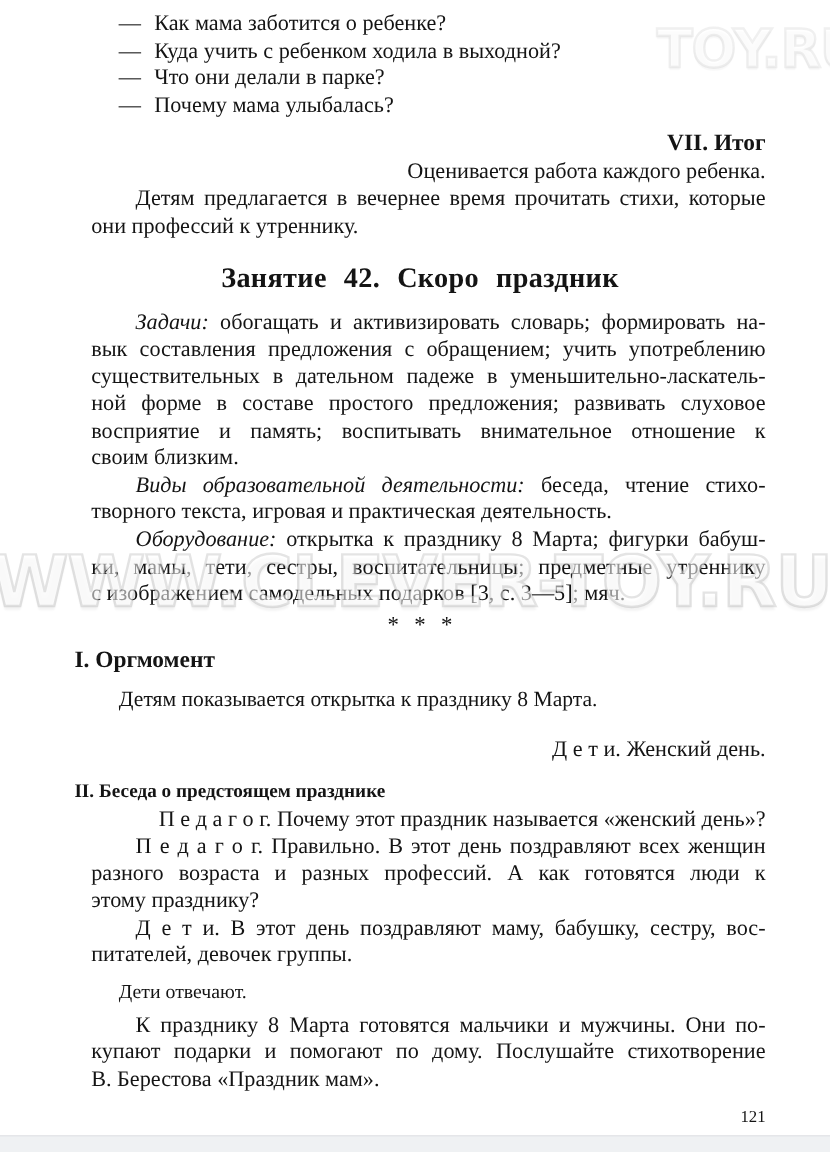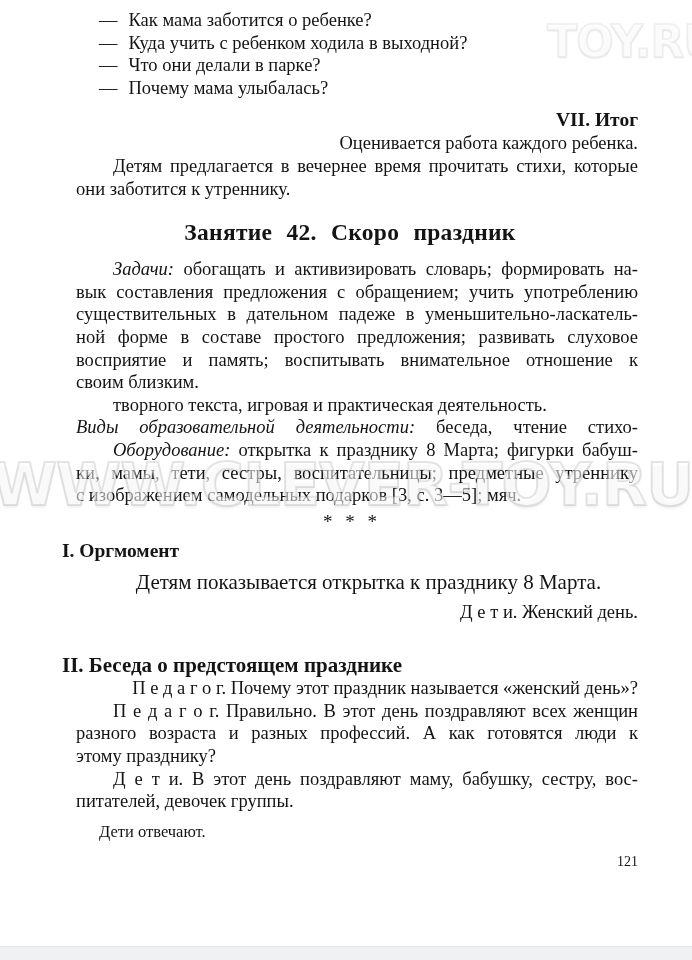--- a/index.html
+++ b/index.html
@@ -11,35 +11,35 @@
              font-size:18.5px; line-height:22.6px; }
 
   
   .qrow { text-align:left; }
   .qrow { padding-left:37px; }
   .qdash { display:inline-block; margin-right:11px; }
 
   
   .subhead { font-weight:bold; font-size:19.5px; line-height:24px; margin-top:9px;text-align:right; }
   .subhead-i { font-weight:bold; font-size:19.5px; line-height:24px; margin-top:6px; }
-  .subhead-ii { font-weight:bold; font-size:21px; line-height:24px; margin-top:30px; }
+  .subhead-ii { font-weight:bold; font-size:16px; line-height:24px; margin-top:12px; }
 
   .lesson-title { text-align:center; font-weight:bold; font-size:23.5px; line-height:30px;
                   margin-top:17px; margin-bottom:11px; word-spacing:8px; letter-spacing:0.3px; }
 
   
   .pline { text-align:justify; text-align-last:justify;margin-left:14px; -moz-text-align-last:justify; }
   .pline.last { text-align-last:left; -moz-text-align-last:left; }
   .ind > .pline:first-child { text-indent:37px; }
   .ind1 { text-indent:37px; }
   .sline { text-align:right; }
 
   i { font-style:italic; }
 
-  .note { font-size:21px; line-height:20px; margin-top:9px; margin-bottom:9px; padding-left:37px;text-align:center; }
+  .note { font-size:18px; line-height:20px; margin-top:9px; margin-bottom:22px; padding-left:37px; }
   .note-ii { font-size:16.5px; line-height:20px; margin-top:9px; margin-bottom:7px; padding-left:37px; }
 
   .separator { text-align:center; font-size:19px; line-height:22px; margin-top:4px;
                margin-bottom:6px; word-spacing:8px; }
 
   .pagenum { text-align:right; font-size:14px; margin-top:9px; }
 
   
   .wm { position:absolute; z-index:2; pointer-events:none; white-space:nowrap;
         font-family:"DejaVu Sans","Liberation Sans",sans-serif; font-weight:bold;
@@ -69,36 +69,36 @@
       <div class="qrow"><span class="qdash">—</span><span>Как мама заботится о ребенке?</span></div>
       <div class="qrow"><span class="qdash">—</span><span>Куда учить с ребенком ходила в выходной?</span></div>
       <div class="qrow"><span class="qdash">—</span><span>Что они делали в парке?</span></div>
       <div class="qrow"><span class="qdash">—</span><span>Почему мама улыбалась?</span></div>
     </div>
 
     <div class="subhead">VII. Итог</div>
     <div class="sline ind1">Оценивается работа каждого ребенка.</div>
     <div class="ind">
         <div class="pline">Детям предлагается в вечернее время прочитать стихи, которые</div>
-        <div class="pline last">они заботится к утреннику.</div>
+        <div class="pline last">они профессий к утреннику.</div>
       </div>
 
     <div class="lesson-title">Занятие 42. Скоро праздник</div>
 
     <div class="ind">
         <div class="pline"><i>Задачи:</i> обогащать и активизировать словарь; формировать на-</div>
         <div class="pline">вык составления предложения с обращением; учить употреблению</div>
         <div class="pline">существительных в дательном падеже в уменьшительно-ласкатель-</div>
         <div class="pline">ной форме в составе простого предложения; развивать слуховое</div>
         <div class="pline">восприятие и память; воспитывать внимательное отношение к</div>
         <div class="pline last">своим близким.</div>
       </div>
     <div class="ind">
+        <div class="pline"><i>Виды образовательной деятельности:</i> беседа, чтение стихо-</div>
         <div class="pline last">творного текста, игровая и практическая деятельность.</div>
-        <div class="pline"><i>Виды образовательной деятельности:</i> беседа, чтение стихо-</div>
       </div>
     <div class="ind">
         <div class="pline"><i>Оборудование:</i> открытка к празднику 8 Марта; фигурки бабуш-</div>
         <div class="pline">ки, мамы, тети, сестры, воспитательницы; предметные утреннику</div>
         <div class="pline last">с изображением самодельных подарков [3, с. 3—5]; мяч.</div>
       </div>
 
     <div class="separator">* * *</div>
 
     <div class="subhead-i">I. Оргмомент</div>
@@ -110,18 +110,23 @@
     <div class="ind">
         <div class="pline">П е д а г о г. Правильно. В этот день поздравляют всех женщин</div>
         <div class="pline">разного возраста и разных профессий. А как готовятся люди к</div>
         <div class="pline last">этому празднику?</div>
       </div>
     <div class="ind">
         <div class="pline">Д е т и. В этот день поздравляют маму, бабушку, сестру, вос-</div>
         <div class="pline last">питателей, девочек группы.</div>
       </div>
     <div class="note-ii">Дети отвечают.</div>
+    <div class="ind">
+        <div class="pline">К празднику 8 Марта готовятся мальчики и мужчины. Они по-</div>
+        <div class="pline">купают подарки и помогают по дому. Послушайте стихотворение</div>
+        <div class="pline last">В. Берестова «Праздник мам».</div>
+      </div>
 
     <div class="pagenum">121</div>
   </div>
 
   <div class="bottom-band"></div>
 </div>
 
 </body></html>

